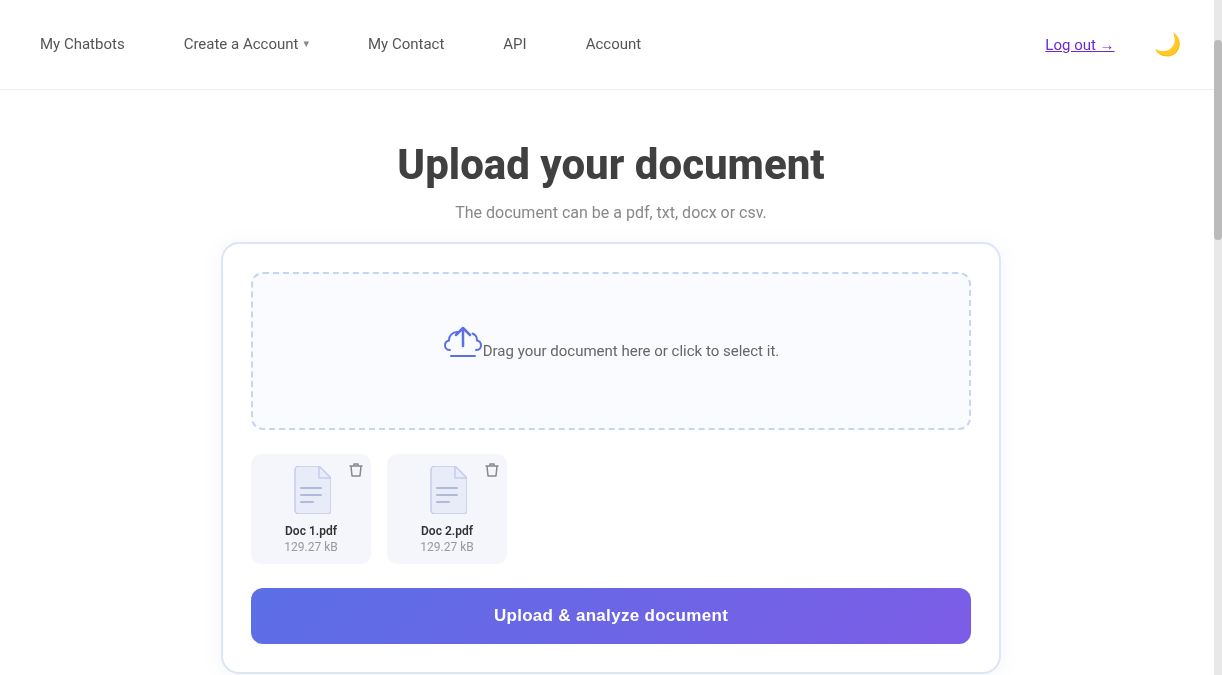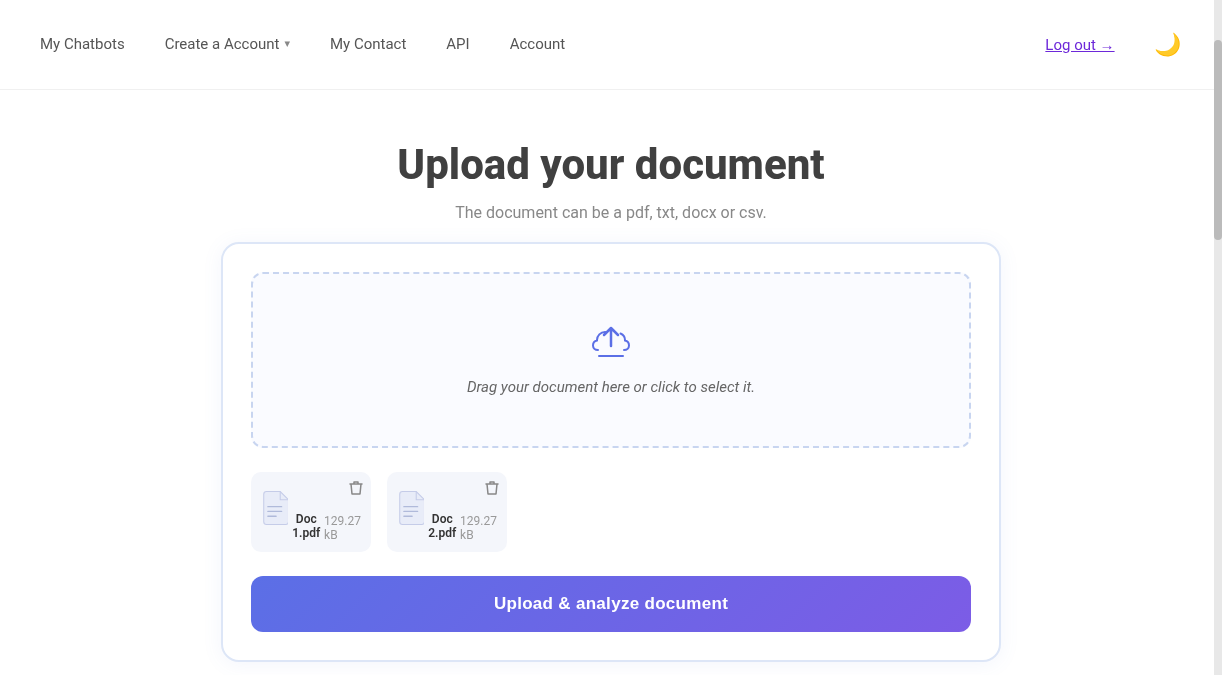--- a/index.html
+++ b/index.html
@@ -37,21 +37,21 @@
 
     .logo-text {
       font-size: 22px;
       font-weight: 700;
       color: #2d3a8c;
     }
 
     .nav-links {
       display: flex;
       align-items: flex-start;
-      gap: 40px;
+      gap: 59px;
       flex: 1;
     }
 
     .nav-link {
       font-size: 15px;
       color: #555;
       text-decoration: none;
       cursor: pointer;
       display: flex;
       align-items: center;
@@ -119,28 +119,27 @@
       border-radius: 18px;
       padding: 28px;
       box-shadow: 0 2px 20px rgba(100, 130, 220, 0.08);
     }
 
     
     .drop-zone {
       border: 2px dashed #c8d5f0;
       border-radius: 12px;
       display: flex;
-      flex-direction: column;
+      flex-direction: row;
       align-items: center;
       justify-content: center;
       padding: 50px 20px;
       cursor: pointer;
       margin-bottom: 24px;
       background: #fafbff;
-      font-style: italic;
     }
 
     .upload-icon-wrap {
       margin-bottom: 14px;
     }
 
     .drop-text {
       font-size: 15px;
       color: #666;
     }
@@ -151,21 +150,22 @@
       gap: 16px;
       margin-bottom: 24px;
     }
 
     .file-card {
       width: 120px;
       background: #f4f6fb;
       border-radius: 10px;
       padding: 12px 10px 10px;
       display: flex;
-      align-items: flex-end;
+      flex-direction: column;
+      align-items: center;
       position: relative;
     }
 
     .file-delete-btn {
       position: absolute;
       top: 8px;
       right: 8px;
       background: none;
       border: none;
       cursor: pointer;

